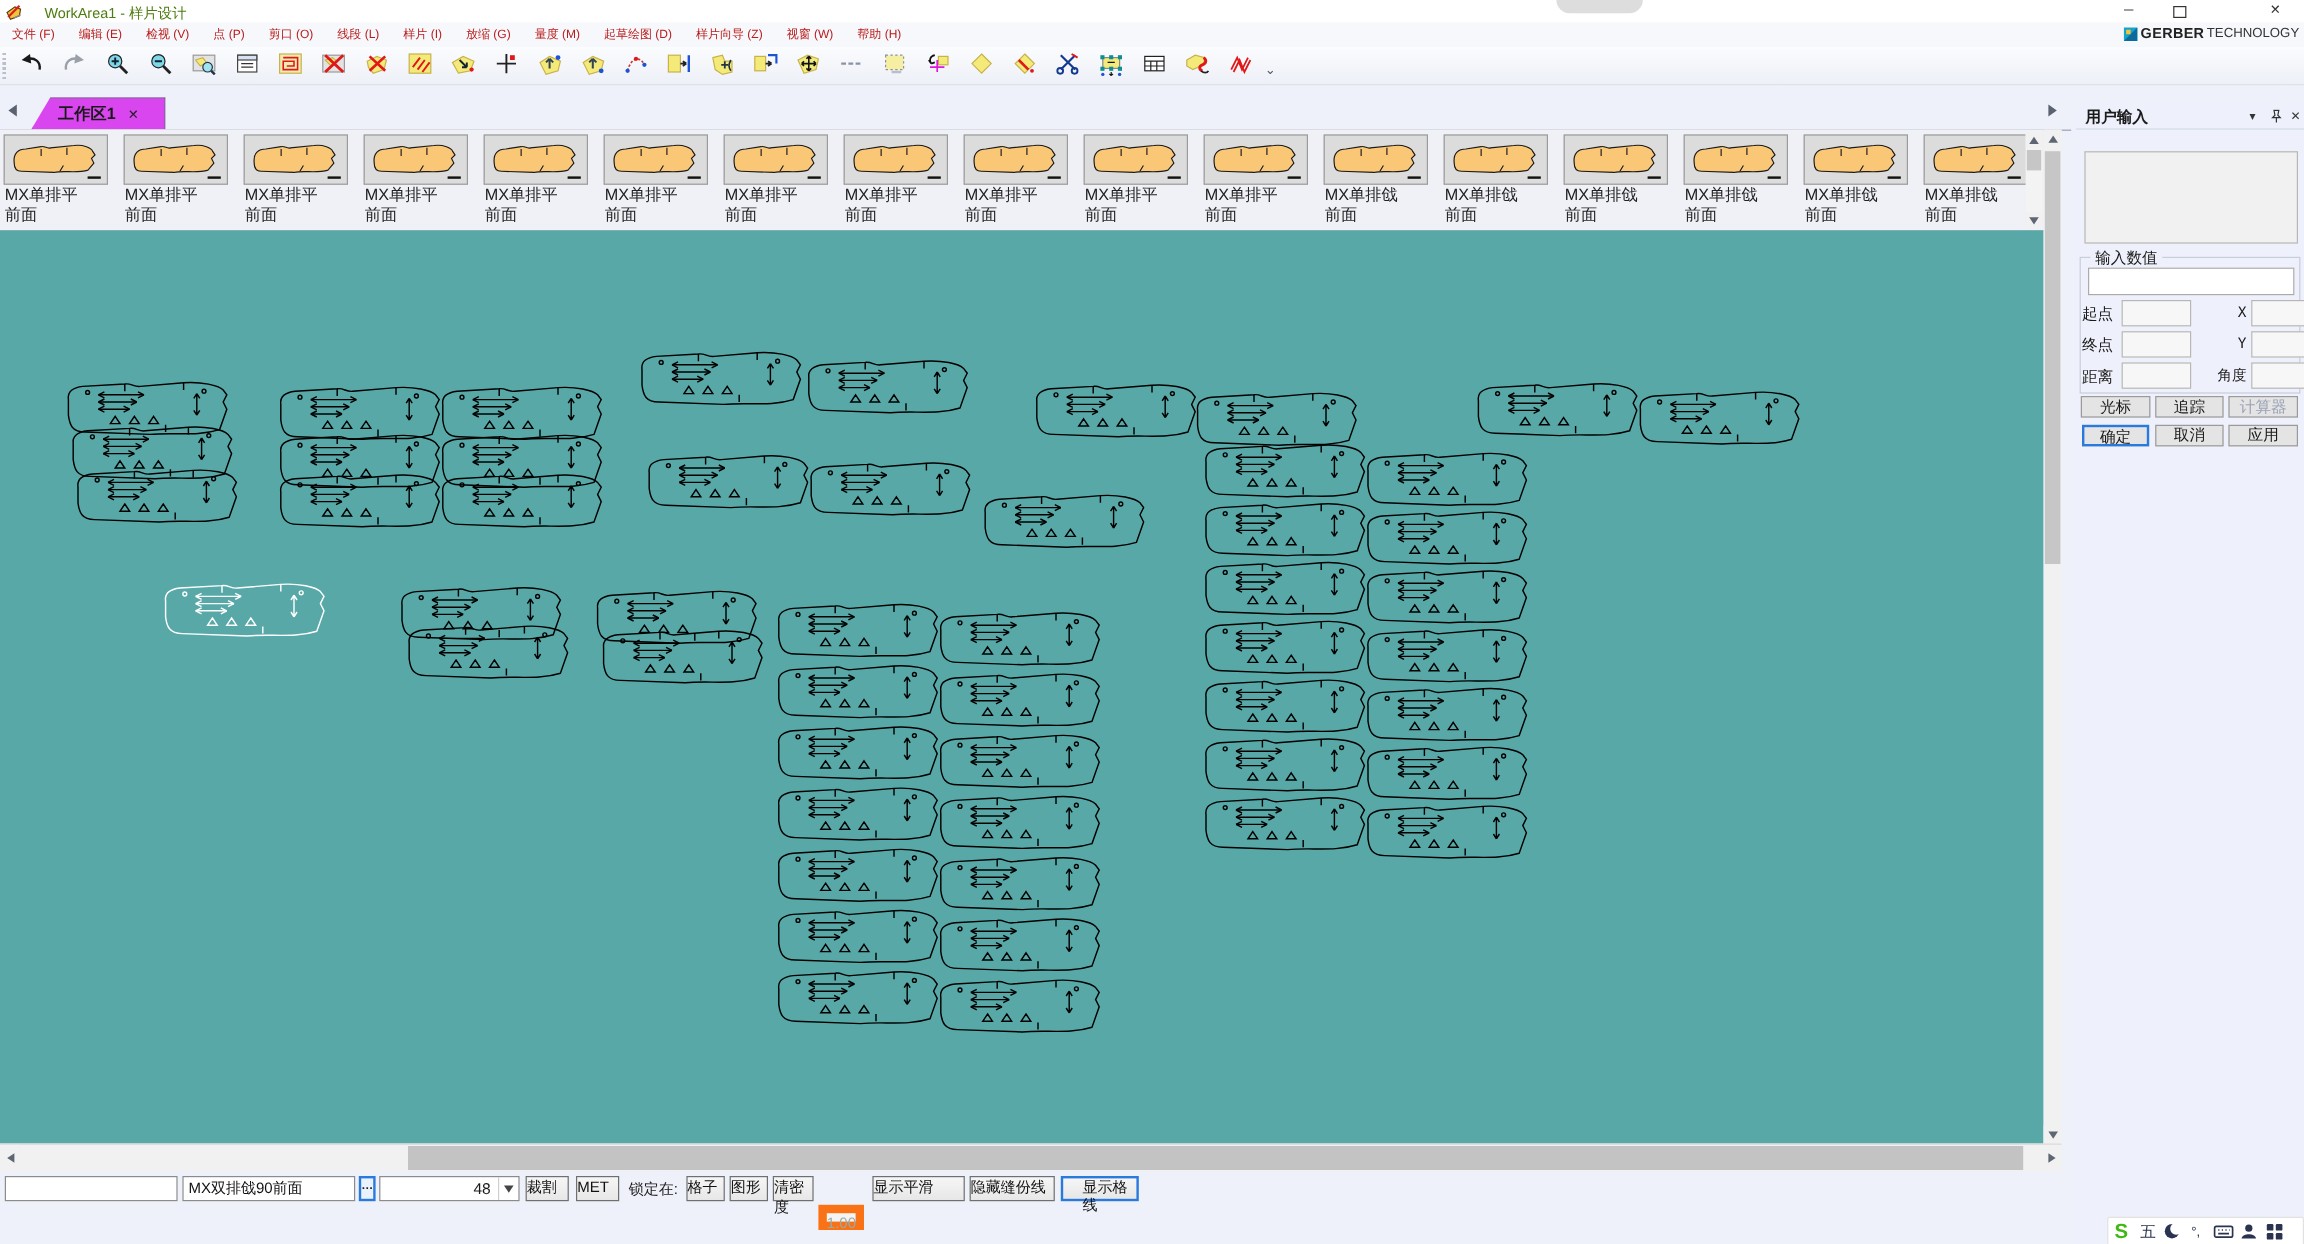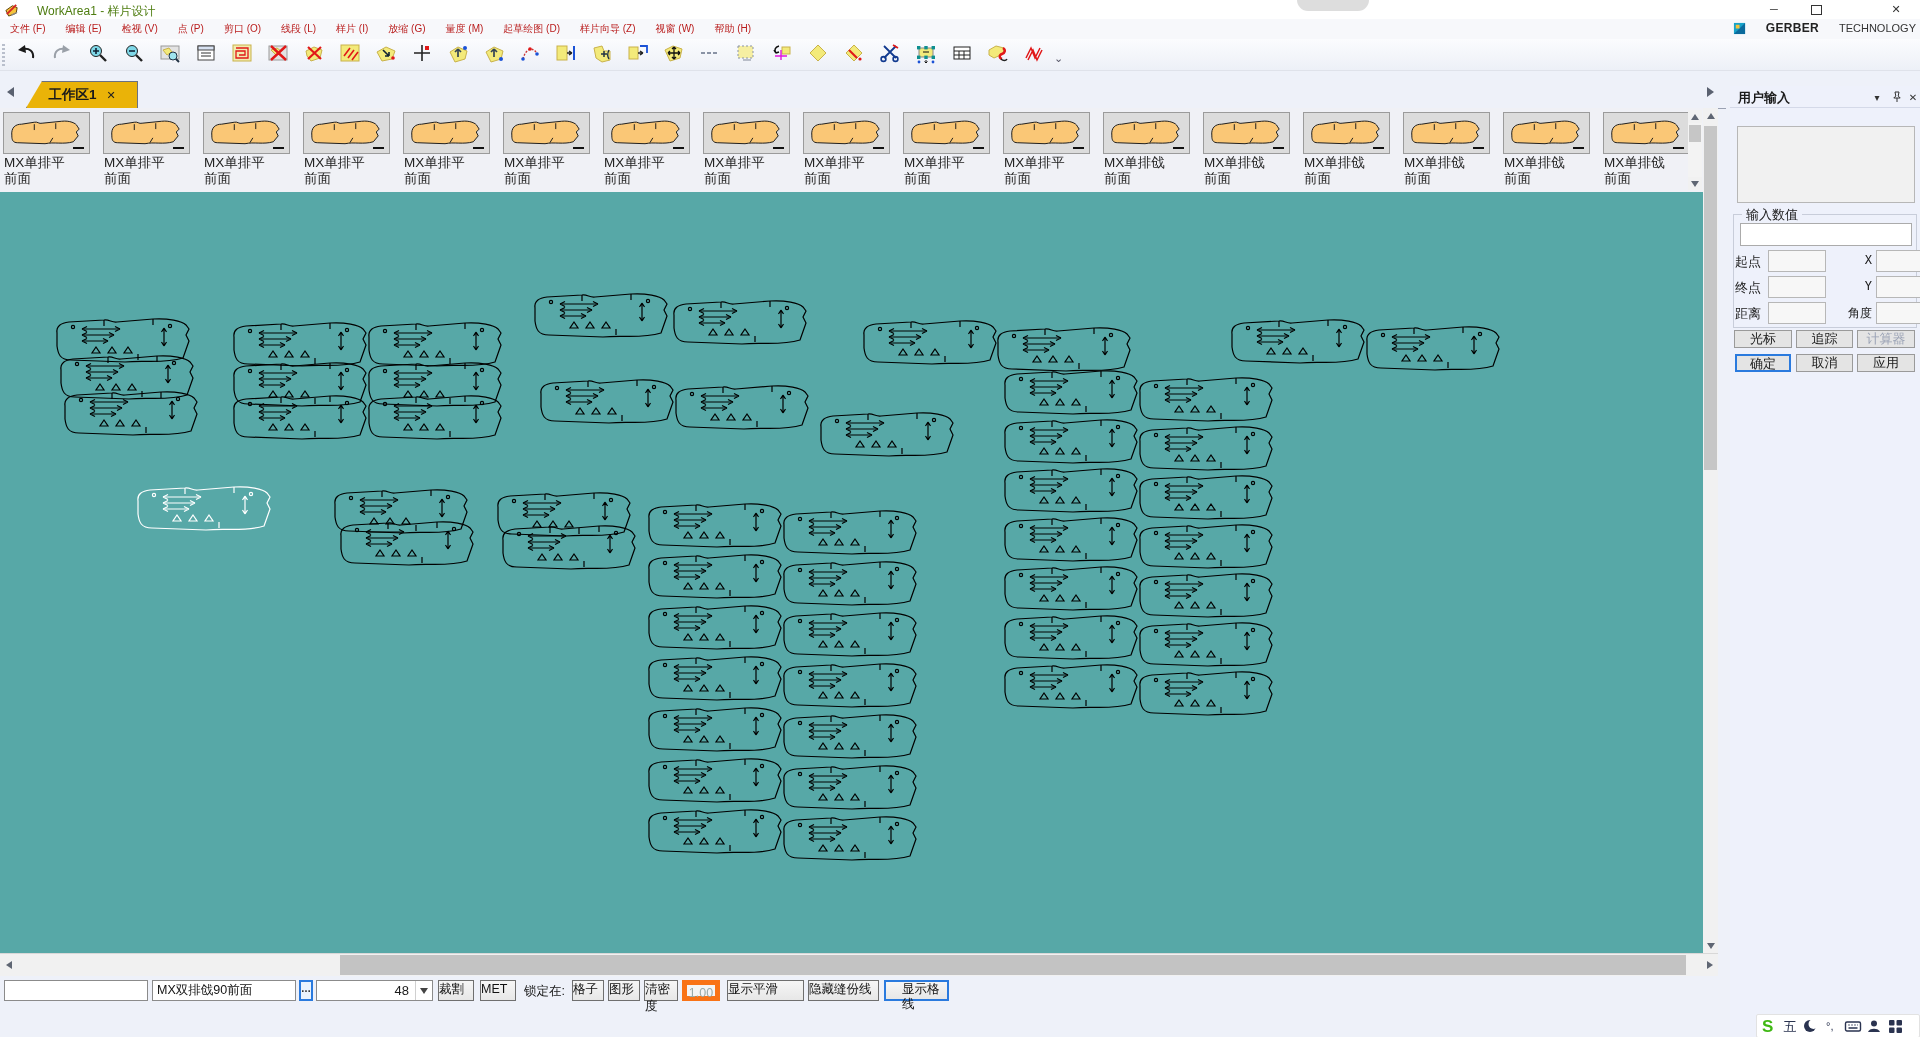--- a/index.html
+++ b/index.html
@@ -11,36 +11,36 @@
   #titlebar{left:0;top:0;width:1920px;height:19px;background:#ffffff;border-bottom:1px solid #e8e8e8;}
   #titlebar .appicon{position:absolute;left:4px;top:2px;width:15px;height:15px;}
   #titlebar .title{position:absolute;left:24px;top:3px;font-size:12px;color:#4d7c0f;margin-left:13px;}
   .winbtn{position:absolute;top:0;width:40px;height:19px;text-align:center;line-height:18px;color:#333;font-size:11px;cursor:default;}
   #btn-min{left:1754px;} #btn-max{left:1796px;} #btn-close{left:1876px;}
   #btn-max .boxglyph{display:inline-block;width:9px;height:8px;border:1px solid #333;margin-top:5px;}
   #overlay-blob{left:1297px;top:0;width:72px;height:11px;background:#d9d9d9;border-radius:0 0 36px 36px;opacity:.9;}
   
   #menubar{left:0;top:19px;width:1920px;height:20px;background:#f7f8fb;}
   .menu-item{display:inline-block;padding:3px 10px 0 10px;color:#b91c1c;font-size:10px;}
-  #brand{position:absolute;right:4px;top:2px;display:flex;align-items:center;gap:20px;}
+  #brand{position:absolute;right:4px;top:2px;display:flex;align-items:center;gap:2px;}
   #brand b{font-size:12px;letter-spacing:.3px;color:#222;}
   #brand span{font-size:11px;color:#333;}
   
   #toolbar{left:0;top:39px;width:1920px;height:31px;background:linear-gradient(#fbfcfe,#edf0f7);border-bottom:1px solid #dfe2ea;display:flex;align-items:center;}
   .grip{width:7px;height:22px;margin:0 3px 0 2px;background:repeating-linear-gradient(#b9bfcc 0 2px,transparent 2px 4px);width:3px;}
   .tb{width:26px;height:26px;margin:0 5px;border:1px solid transparent;border-radius:2px;display:flex;align-items:center;justify-content:center;background:transparent;padding:0;}
   .tb svg{width:22px;height:22px;}
   .tb-overflow{font-size:11px;color:#556;margin-left:2px;padding-top:8px;}
   
   #tabrow{left:0;top:70px;width:1726px;height:38px;border-bottom:1px solid #9aa1b2;}
   .navarrow{position:absolute;bottom:6px;width:16px;height:20px;display:flex;align-items:center;justify-content:center;}
   #tab-left{left:2px;} #tab-right{left:1702px;}
   .tri-l{width:0;height:0;border-top:5px solid transparent;border-bottom:5px solid transparent;border-right:7px solid #5a6170;}
   .tri-r{width:0;height:0;border-top:5px solid transparent;border-bottom:5px solid transparent;border-left:7px solid #5a6170;}
-  #tab-active{position:absolute;left:26px;bottom:0;height:26px;width:110px;background:#eab308;
+  #tab-active{position:absolute;left:26px;bottom:0;height:26px;width:110px;background:#d946ef;
       border:1px solid #6a7183;border-bottom:none;clip-path:polygon(16px 0,100% 0,100% 100%,0 100%);
       display:flex;align-items:center;justify-content:center;gap:10px;font-weight:bold;font-size:13.5px;}
   #tab-close{font-size:11px;font-weight:normal;color:#222;}
   
   #thumbstrip{left:0;top:108px;width:1703px;height:84px;background:#f0f1f6;border-bottom:1px solid #9aa1b2;overflow:hidden;}
   .thumb{position:absolute;top:0;width:96px;}
   .thumb .box{position:absolute;left:0;top:4px;width:85px;height:40px;background:#dcdcdc;border:1px solid #9b9b9b;}
   .thumb .box svg{position:absolute;left:1px;top:2px;}
   .thumb .dash{position:absolute;right:5px;bottom:4px;width:11px;height:2px;background:#111;}
   .thumb .lbl{position:absolute;left:1px;top:47px;font-size:13.5px;line-height:16px;color:#222;white-space:nowrap;}
@@ -77,21 +77,21 @@
   #sb-size{left:316px;width:117px;background:#fff;border:1px solid #8b8b8b;display:flex;align-items:center;}
   #sb-size .val{flex:1;text-align:right;padding-right:6px;font-size:13px;}
   #sb-size .dd{width:16px;display:flex;align-items:center;justify-content:center;border-left:1px solid #d0d0d0;height:100%;}
   .sbtn{background:linear-gradient(#f6f6f6,#e7e7e7);border:1px solid #6f6f6f;text-align:left;font-size:12.5px;line-height:17px;color:#111;}
   #sb-cut{left:438px;width:36px;}
   #sb-met{left:480px;width:36px;}
   #sb-lock{left:524px;top:7px;font-size:12.5px;}
   #sb-grid{left:572px;width:32px;}
   #sb-graphic{left:608px;width:32px;}
   #sb-density{left:644px;width:34px;}
-  #sb-dval{left:682px;width:38px;background:#f4f4f4;border:5px solid #f97316;color:#9aa;text-align:center;line-height:17px;font-size:12.5px;}
+  #sb-dval{left:682px;width:38px;background:#f4f4f4;border:7px solid #f97316;color:#9aa;text-align:center;line-height:17px;font-size:12.5px;margin-top:24px;}
   #sb-smooth{left:727px;width:77px;}
   #sb-hideseam{left:808px;width:71px;}
   #sb-showgrid{left:884px;width:65px;border:2px solid #2a7ade;line-height:15px;padding-left:16px;}
   
   #sidebar{left:1730px;top:86px;width:190px;height:951px;background:#eef1fb;}
   #sidebar-title{position:absolute;left:0;top:0;width:190px;height:21px;border-bottom:1px solid #d4d9e8;}
   #sidebar-title .t{position:absolute;left:8px;top:3px;font-size:13px;font-weight:bold;color:#1a1a1a;}
   .sb-ico{position:absolute;top:4px;width:14px;height:14px;display:flex;align-items:center;justify-content:center;font-size:10px;color:#333;}
   #sb-caret{left:140px;} #sb-pin{left:160px;} #sb-x{left:176px;}
   #readout{position:absolute;left:7px;top:40px;width:176px;height:75px;background:#f1f1f1;border:1px solid #b7b7b7;}

